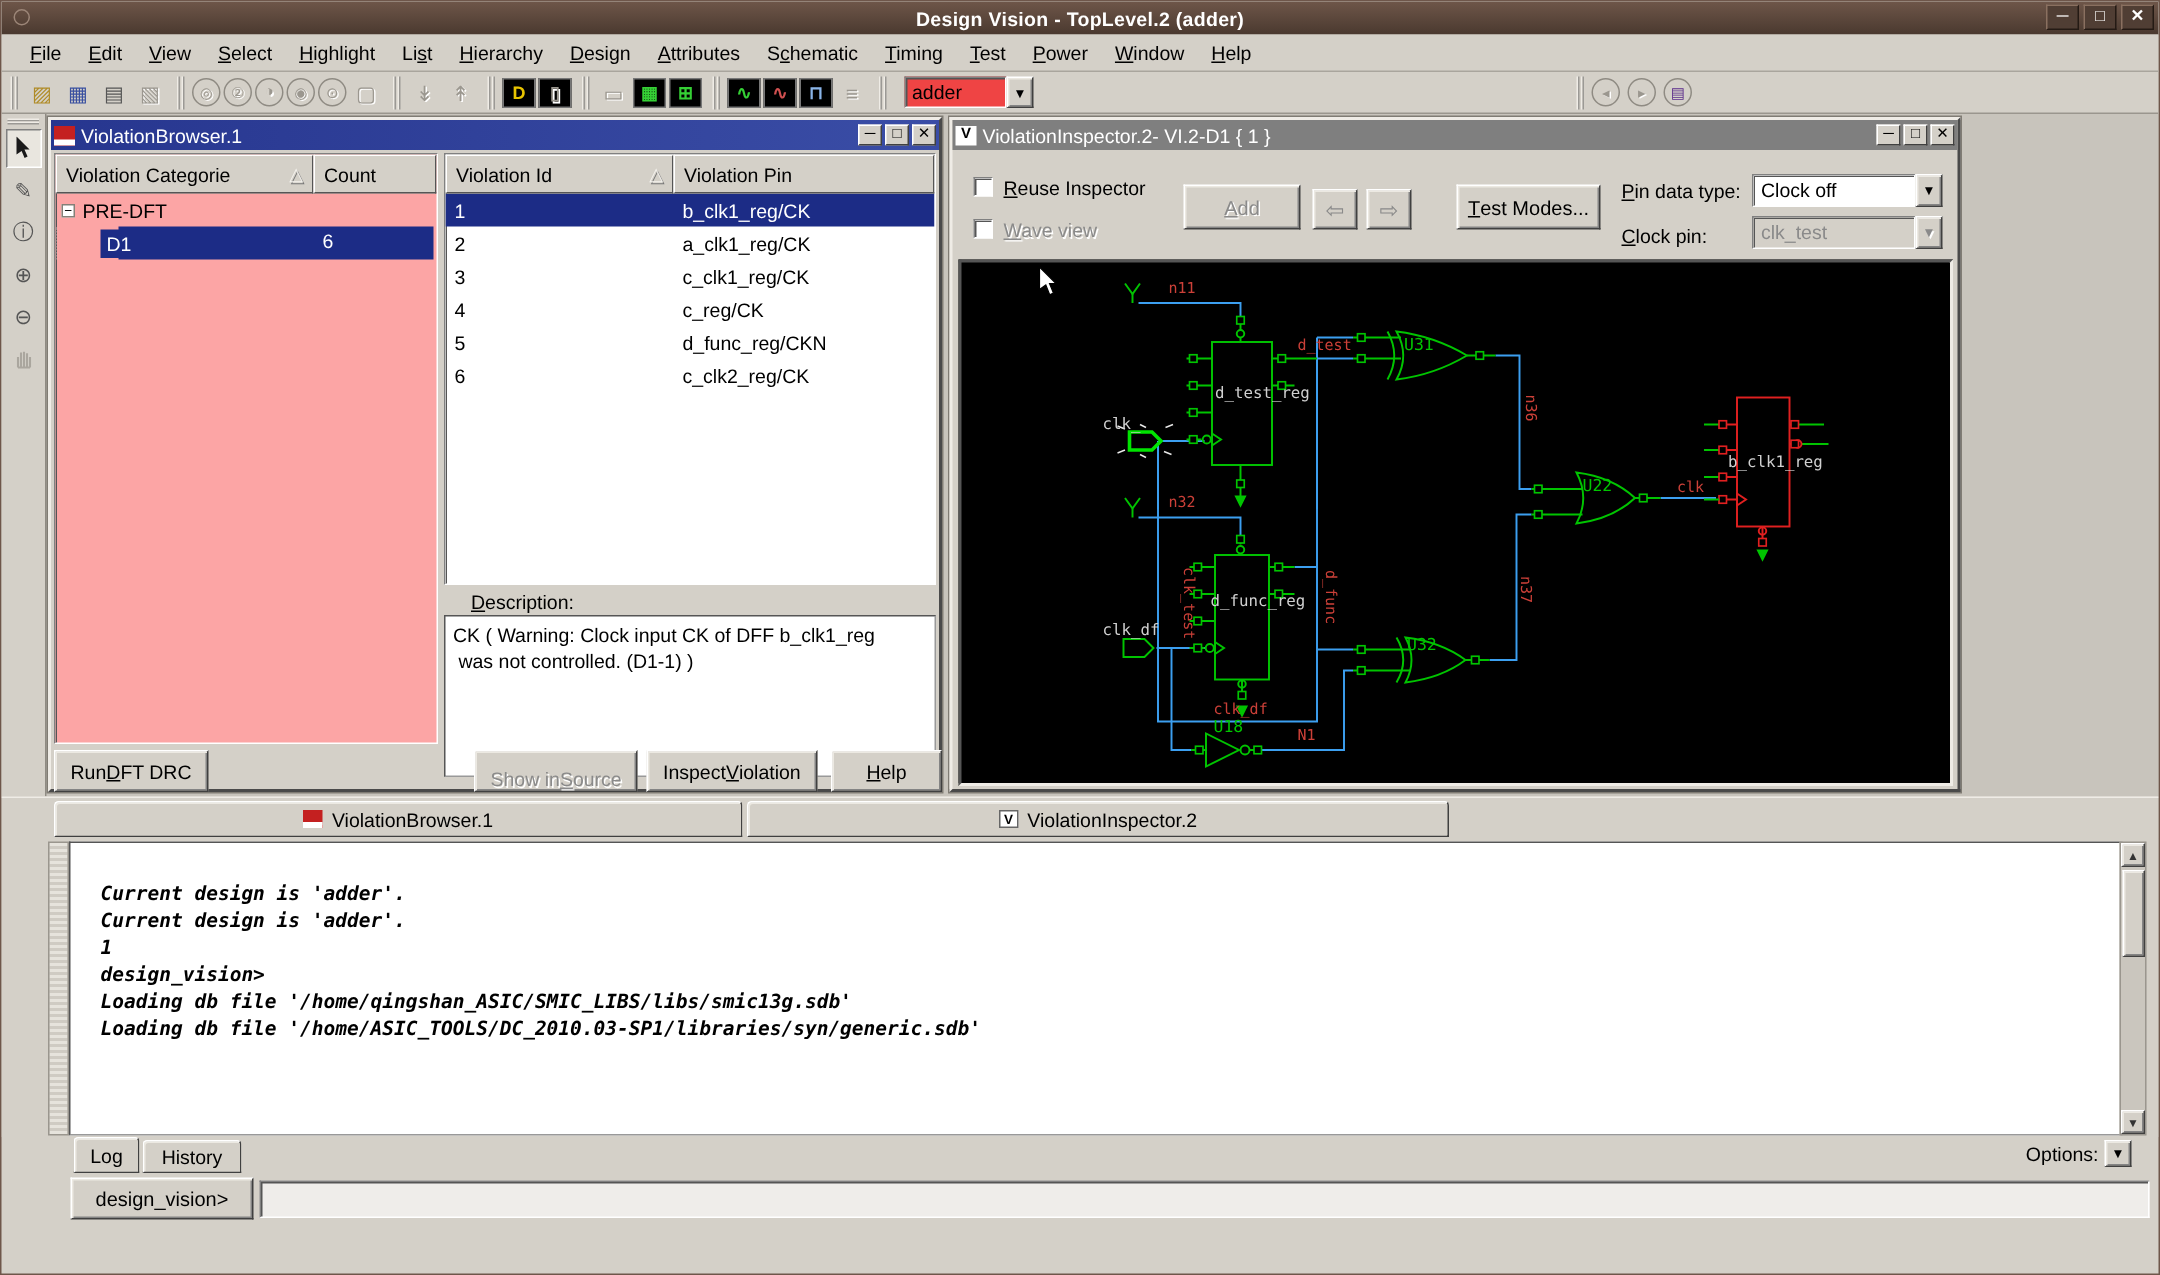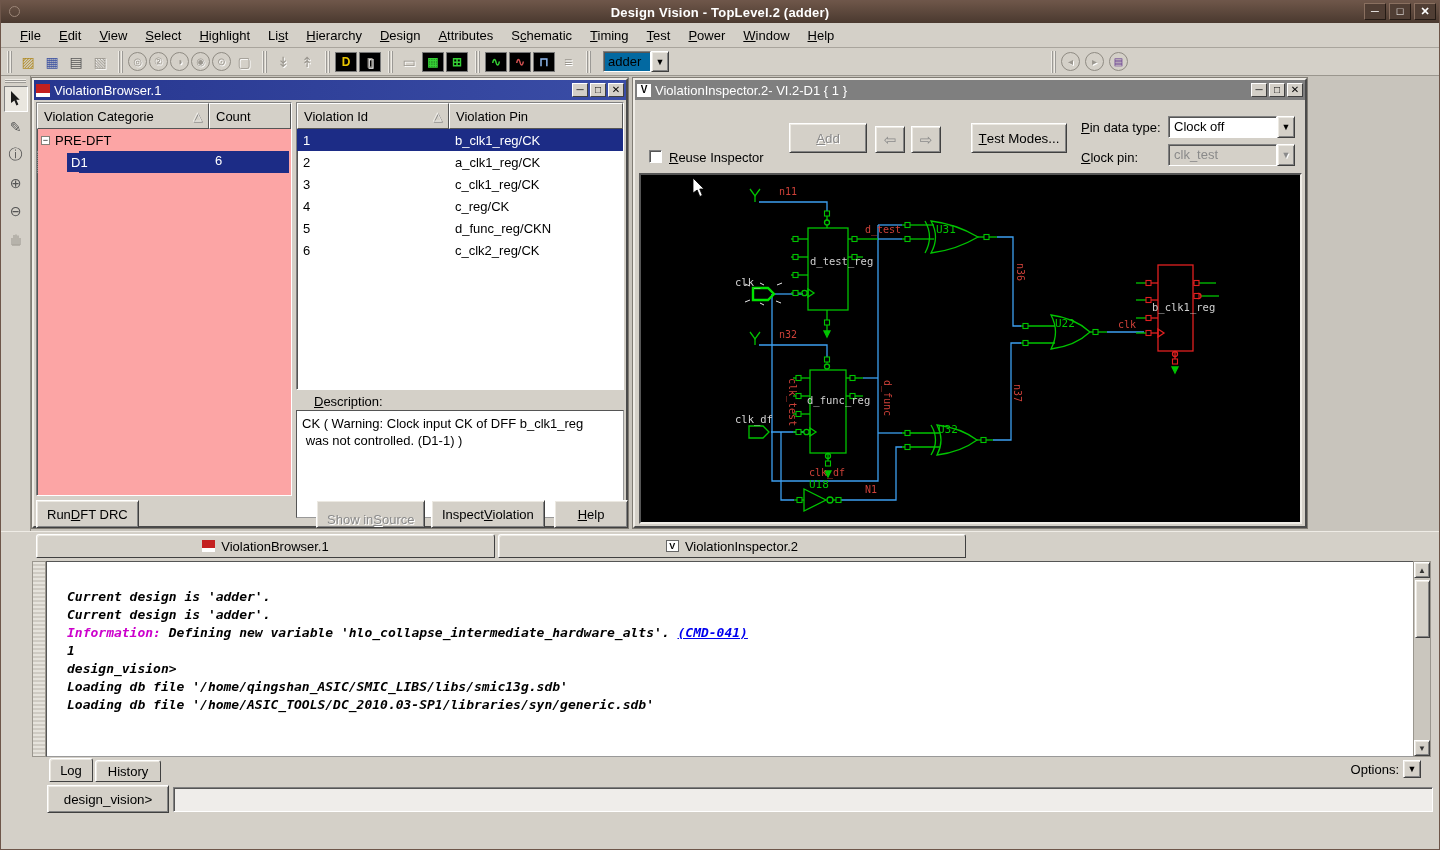--- a/index.html
+++ b/index.html
@@ -22,21 +22,21 @@
   u { text-decoration:underline; }
 
   
   #toolbar { position:absolute; left:0; top:47px; width:100%; height:28px; background:#d4d0c8; border-bottom:1px solid #9a968e; display:flex; align-items:center; }
   .tb-grip { width:5px; height:22px; margin:0 4px 0 6px; border-left:2px ridge #efece6; border-right:2px ridge #efece6; }
   .ic { width:22px; height:21px; margin:0 1px; display:flex; align-items:center; justify-content:center; font-size:14px; background:#d4d0c8; color:#444; }
   .ic.onblack { background:#000; width:22px; height:20px; border:1px solid #777; font-weight:bold; font-size:12px; }
   .ic.dis { color:#9b978f; text-shadow:1px 1px 0 #fff; }
   .ic.circ { border:1px solid #8f8b83; border-radius:50%; width:19px; height:19px; font-size:10px; }
   #design-combo { display:flex; align-items:center; margin-left:8px; }
-  #design-combo .field { width:48px; height:21px; background:#0369a1; border:1px solid; border-color:#808080 #fff #fff #808080; box-shadow:inset 1px 1px 0 #555; padding:2px 4px; }
+  #design-combo .field { width:68px; height:21px; background:#ef4444; border:1px solid; border-color:#808080 #fff #fff #808080; box-shadow:inset 1px 1px 0 #555; padding:2px 4px; }
   #design-combo .drop { width:18px; height:21px; }
   #toolbar .spacer { flex:1; }
   #toolbar .right-group { display:flex; align-items:center; margin-right:310px; }
 
   
   #workspace { position:absolute; left:0; top:75px; width:100%; height:455px; background:#c8c4bc; }
   #sidetools { position:absolute; left:0; top:0; width:30px; height:455px; background:#d4d0c8; border-right:1px solid #8f8b83; }
   #sidetools .grip-h { height:4px; margin:3px 4px; border-top:2px ridge #efece6; border-bottom:2px ridge #efece6; }
   .stool { width:24px; height:26px; margin:2px auto; display:flex; align-items:center; justify-content:center; font-size:14px; color:#555; }
   .stool.active { background:#e9e6df; border:1px solid; border-color:#808080 #fff #fff #808080; }
@@ -61,21 +61,21 @@
   .expander { width:9px; height:9px; border:1px solid #848078; background:#fff; font-size:9px; line-height:7px; text-align:center; margin:0 5px 0 4px; color:#000; }
   .sel-blue { background:#1c2c86; color:#fff; }
   .vrow { height:22px; display:flex; align-items:center; }
   .vrow .c1 { width:152px; padding-left:6px; }
   .vrow .c2 { padding-left:6px; }
   #vb-desc-label { position:absolute; left:264px; top:314px;margin-left:16px; }
   #vb-desc { position:absolute; left:262px; top:330px; width:328px; height:108px; background:#fff; border:1px solid; border-color:#555 #999 #999 #555; padding:4px 5px; white-space:pre-wrap; line-height:17px; }
   .vb-btn { position:absolute; top:420px; height:28px; padding:0 10px; font-size:13px; }
 
   
-  .cb-row { position:absolute; display:flex; gap:7px;margin-top:32px; }
+  .cb-row { position:absolute; display:flex; gap:7px; }
   .cb-box { width:13px; height:13px; background:#fff; border:1px solid; border-color:#808080 #fff #fff #808080; box-shadow:inset 1px 1px 0 #555; }
   .combo { position:absolute; display:flex; }
   .combo .cfield { width:109px; height:22px; padding:2px 5px; background:#fff; border:1px solid; border-color:#808080 #fff #fff #808080; box-shadow:inset 1px 1px 0 #555; }
   .combo .cdrop { width:18px; height:22px; }
   .combo.dis .cfield { background:#d4d0c8; color:#8a8a8a; }
   #schematic-wrap { position:absolute; left:4px; top:93px; width:663px; height:351px; background:#000; border:2px solid; border-color:#555 #efece6 #efece6 #555; }
 
   svg text { font-family:"DejaVu Sans Mono", monospace; }
   .net-label { fill:#cc4038; font-size:10px; }
   .gate-label { fill:#00c400; font-size:11px; }
@@ -527,21 +527,20 @@
       <span>ViolationInspector.2</span>
     </div>
   </div>
 
   <div id="console">
     <div id="log-strip"></div>
     <div id="log-box">
       <div id="log-content">
           <div class="log-line"><span>Current design is 'adder'.</span></div>
           <div class="log-line"><span>Current design is 'adder'.</span></div>
-          <div class="log-line"><span class="seg-info">Information:</span><span> Defining new variable 'hlo_collapse_intermediate_hardware_alts'. </span><span class="seg-link">(CMD-041)</span></div>
           <div class="log-line"><span>1</span></div>
           <div class="log-line"><span>design_vision&gt;</span></div>
           <div class="log-line"><span>Loading db file '/home/qingshan_ASIC/SMIC_LIBS/libs/smic13g.sdb'</span></div>
           <div class="log-line"><span>Loading db file '/home/ASIC_TOOLS/DC_2010.03-SP1/libraries/syn/generic.sdb'</span></div>
         </div>
     </div>
     <div id="log-scroll">
       <div class="scr-btn btn3d" style="position:absolute;left:0;top:0;">▲</div>
       <div id="log-thumb" class="btn3d"></div>
       <div class="scr-btn btn3d" style="position:absolute;left:0;bottom:0;">▼</div>

